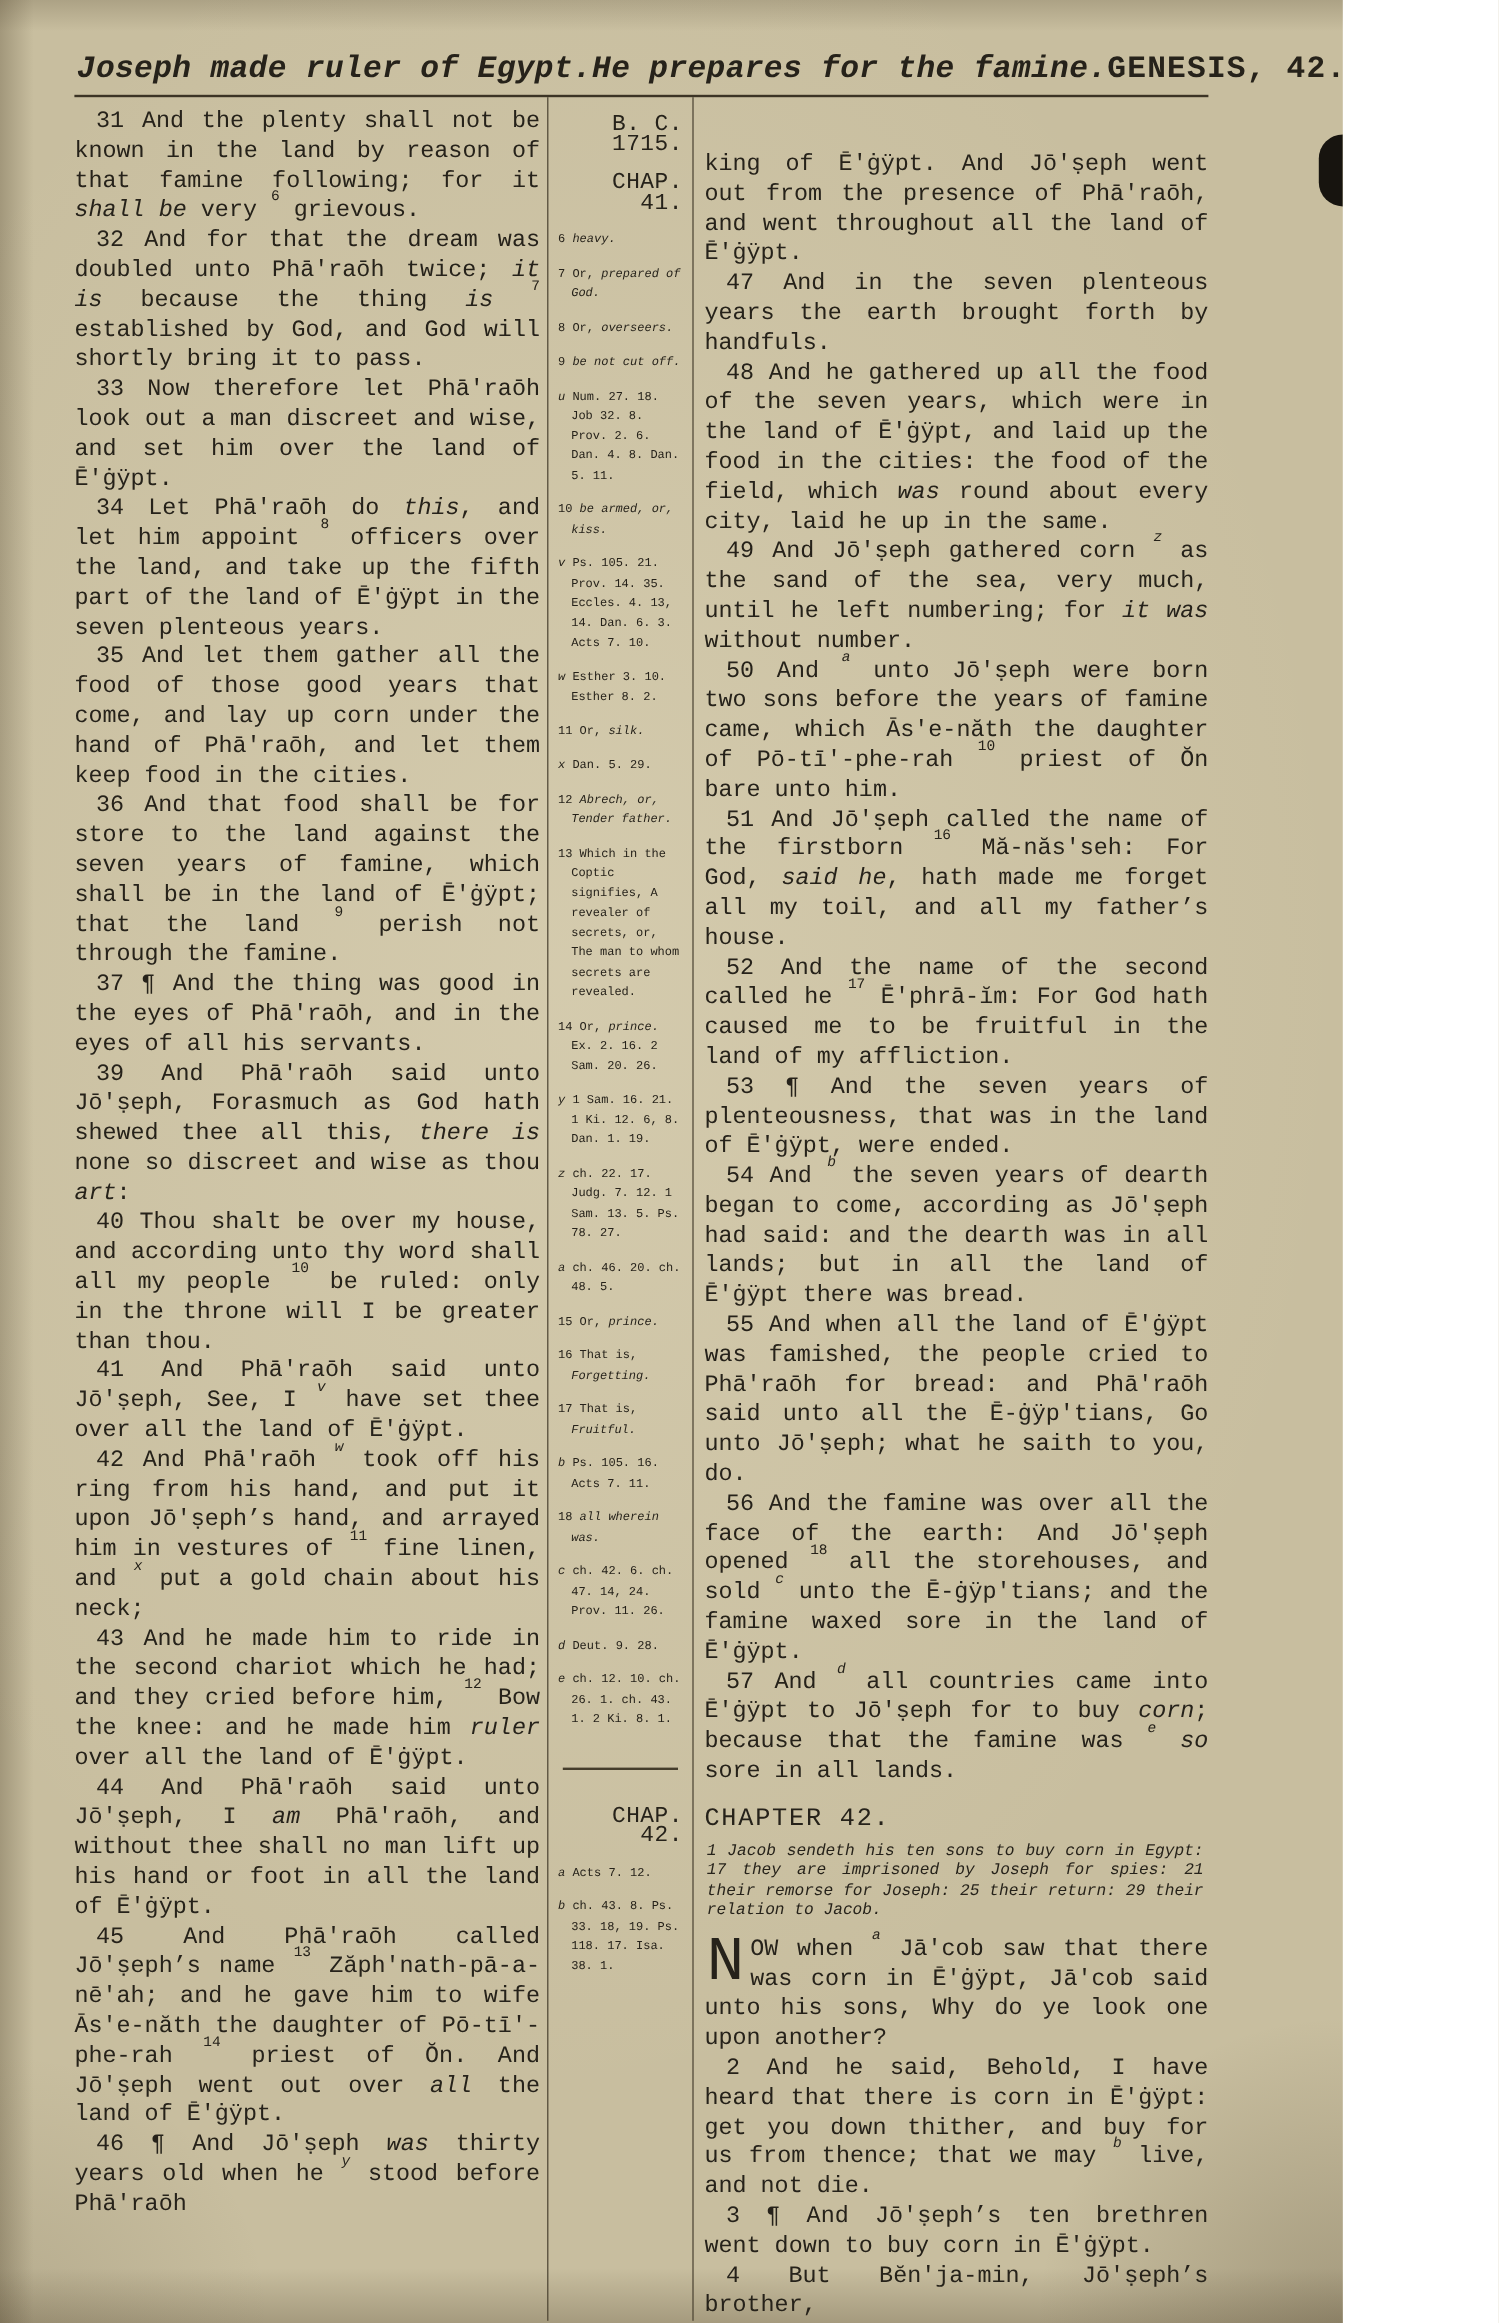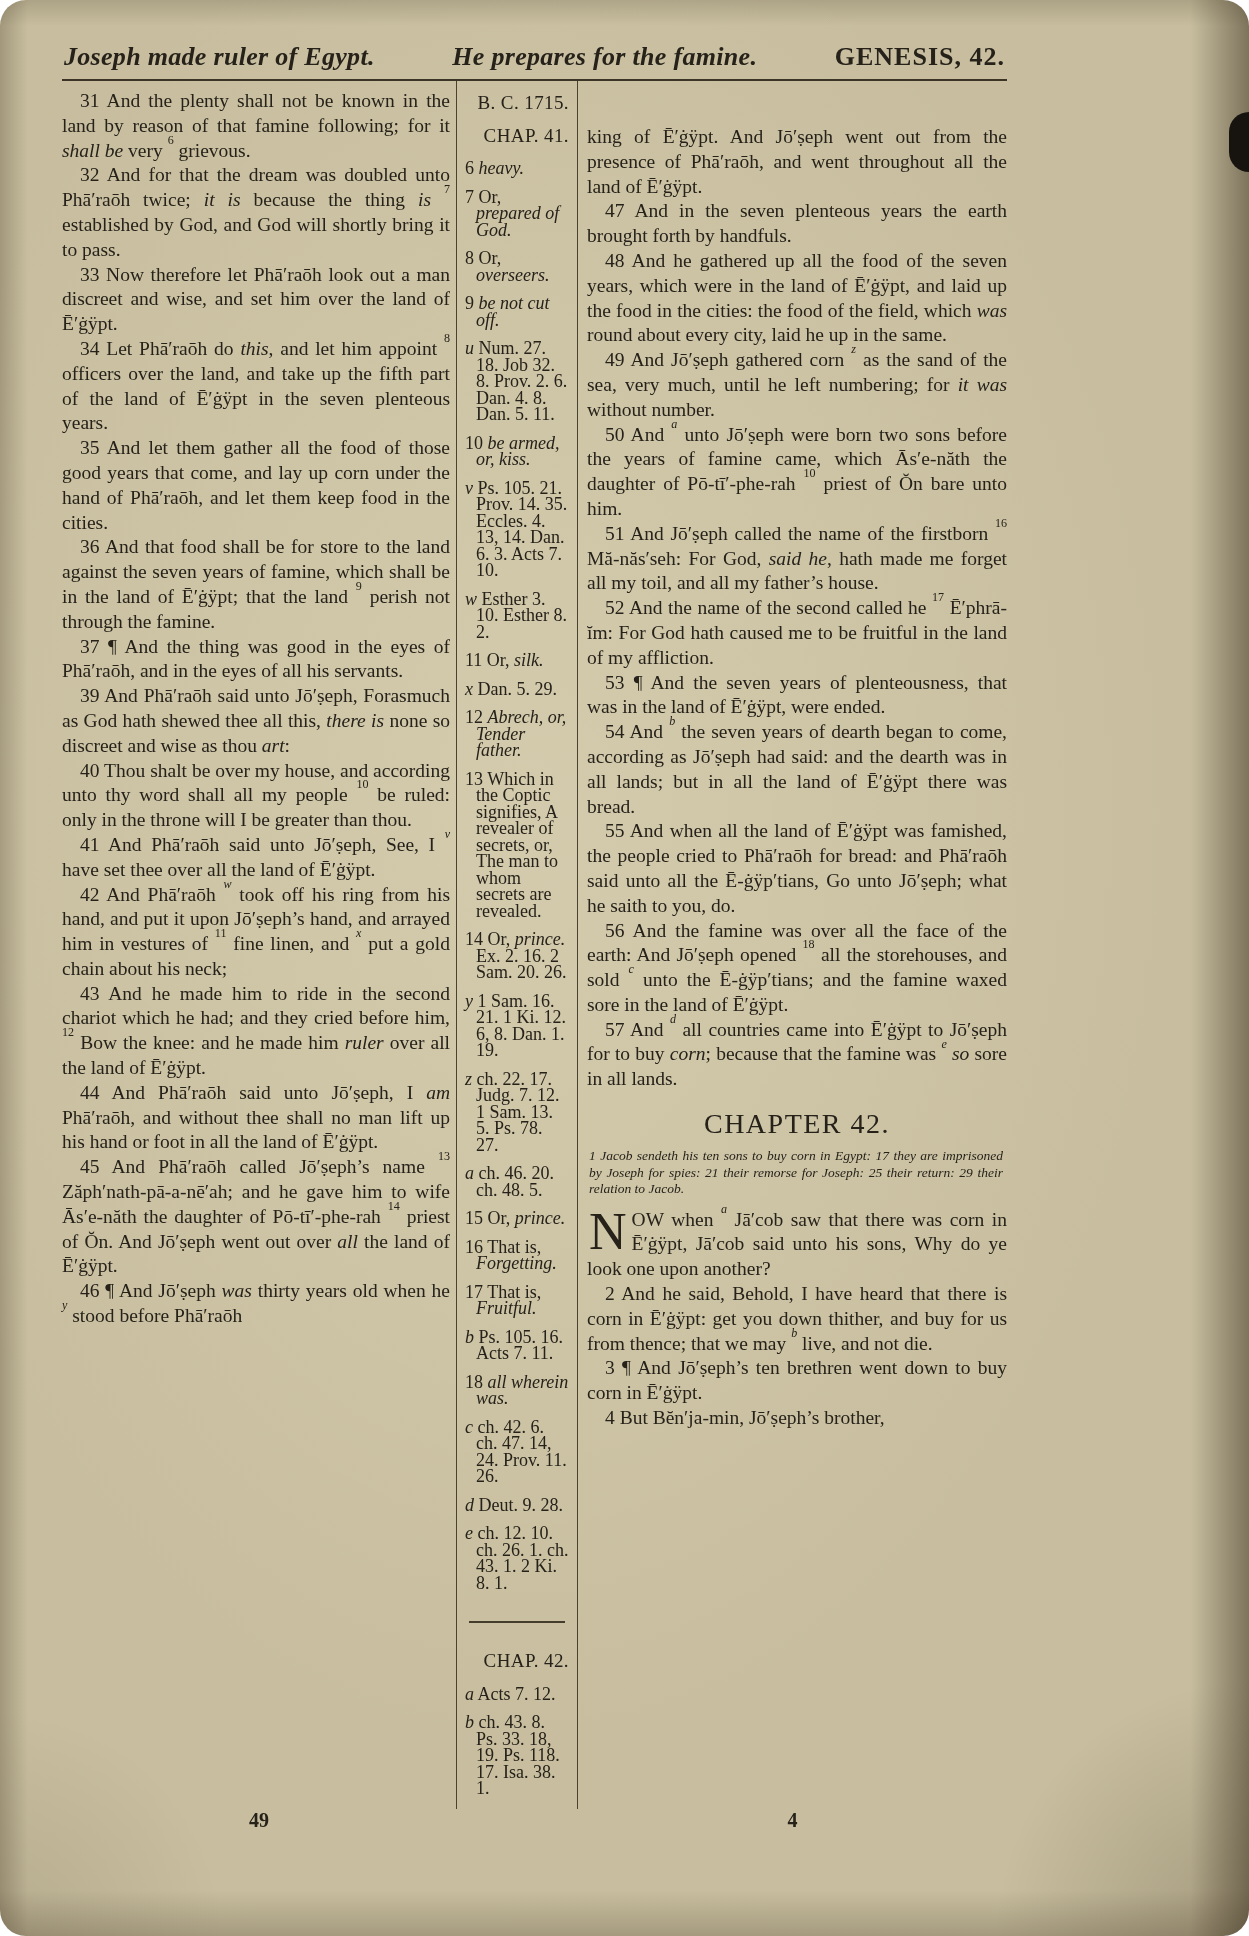--- a/index.html
+++ b/index.html
@@ -1,30 +1,29 @@
 <!DOCTYPE html>
 <html><head>
 <meta charset="utf-8">
 <style>
   html, body { margin: 0; padding: 0; }
   .page {
     position: relative;
-    width: 1249px;
+    width: 1119px;
     height: 1936px;
     overflow: hidden;
     color: #26221a;
-    font-family: Liberation Serif, serif;
+    font-family: Liberation Mono, monospace;
     background:
       radial-gradient(circle 340px at 100% 100%, rgba(70,58,36,0.28), rgba(0,0,0,0) 75%),
       radial-gradient(circle 300px at 0% 100%, rgba(70,58,36,0.14), rgba(0,0,0,0) 75%),
       radial-gradient(ellipse 900px 1300px at 42% 42%, rgba(240,232,206,0.30), rgba(0,0,0,0) 72%),
       linear-gradient(90deg, rgba(74,62,40,0.30) 0px, rgba(0,0,0,0) 28px, rgba(0,0,0,0) 1190px, rgba(52,42,26,0.50) 1249px),
       linear-gradient(180deg, rgba(74,62,40,0.22) 0px, rgba(0,0,0,0) 26px, rgba(0,0,0,0) 1890px, rgba(74,62,40,0.28) 1936px),
       #c8be9f;
-    border-radius: 26px;
   }
   .ink-blot {
     position: absolute; right: 0px; top: 112px;
     width: 20px; height: 60px;
     background: #17140f;
     border-radius: 30px 0 0 30px / 30px 0 0 30px;
   }
   .content { position: absolute; left: 62px; top: 42px; width: 945px; }
 
   .running-head { display: flex; justify-content: space-between; align-items: baseline; padding: 0 2px; }
@@ -43,37 +42,37 @@
 
   .verse {
     font-size: 19.5px; line-height: 24.8px;
     text-align: justify; text-indent: 18px;
     margin: 0;
   }
   .verse.continuation { text-indent: 0; margin-top: 36px; }
   sup { font-size: 0.62em; line-height: 0; position: relative; top: -0.45em; }
 
   .refnote {
-    font-size: 18px; line-height: 16.5px;
+    font-size: 10px; line-height: 16.5px;
     margin: 0 0 12px 0;
     padding-left: 11px; text-indent: -11px;
   }
   .refnote.heading {
     text-align: right; padding-left: 0; text-indent: 0;
     font-size: 19px; letter-spacing: 0.4px;
     margin: 2px 0 16px 0;
   }
   .refnote.rule {
     border-top: 2px solid #453d2c;
     height: 0; padding: 0; margin: 30px 4px 30px 4px;
   }
 
   .chapter-heading {
-    font-size: 28px; font-weight: normal; letter-spacing: 1.5px;
-    text-align: center; margin: 16px 0 8px 0;
+    font-size: 21px; font-weight: normal; letter-spacing: 1.5px;
+    margin: 16px 0 8px 0;
   }
   .chapter-summary {
     font-style: italic; font-size: 13.5px; line-height: 16.5px;
     text-align: justify; margin: 0 4px 10px 2px;
   }
   .verse.first-verse { text-indent: 0; }
   .dropcap {
     float: left; font-size: 52px; line-height: 41px;
     padding: 3px 5px 0 2px;
   }

